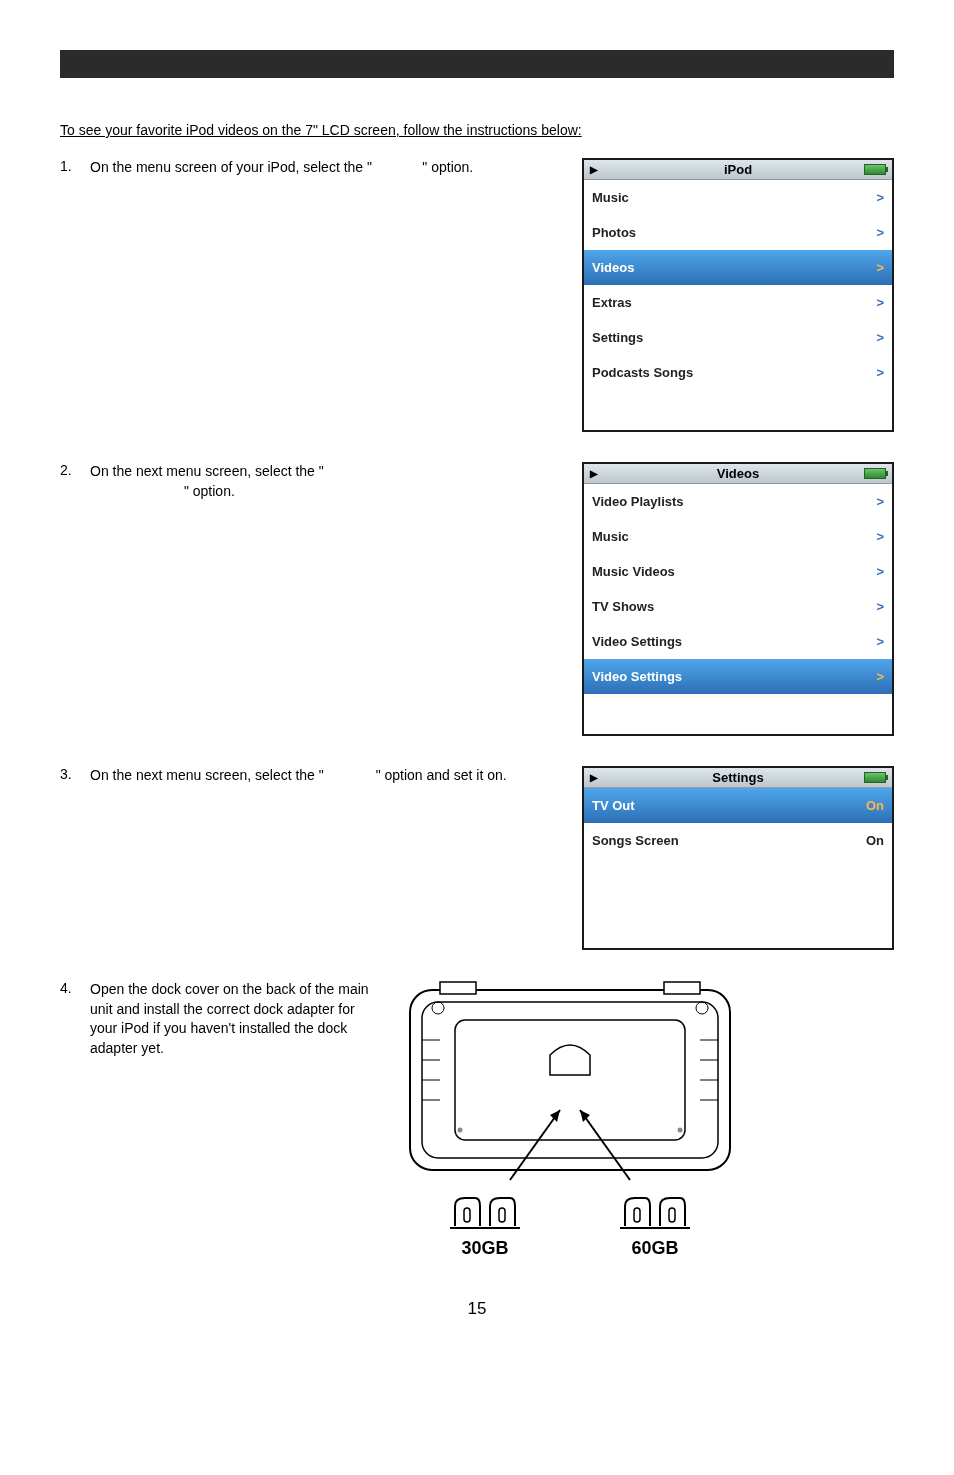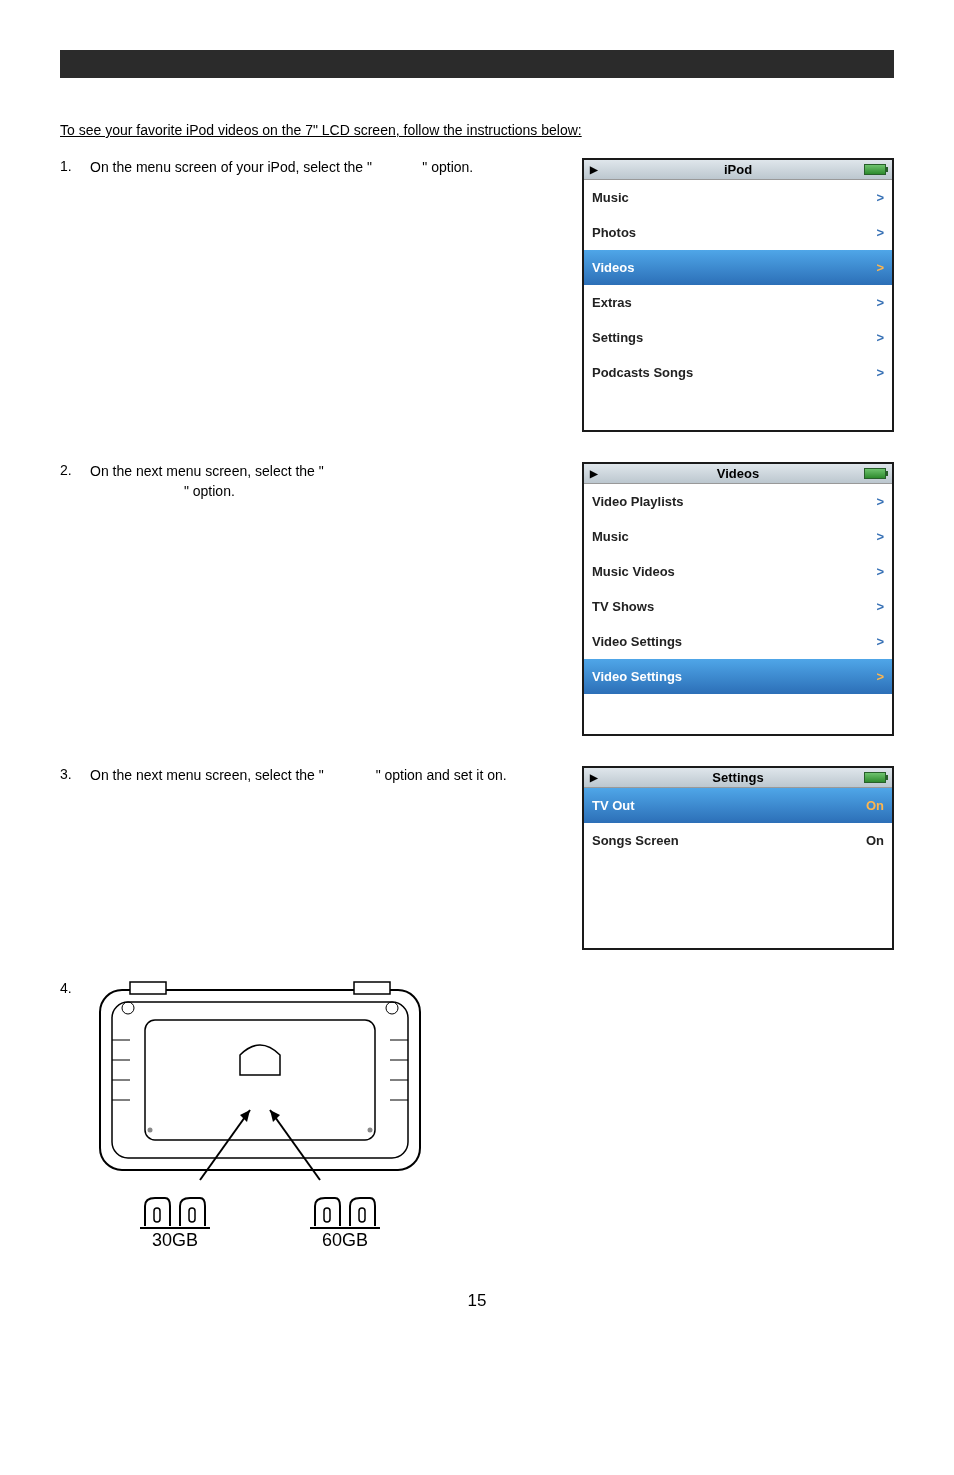--- a/index.html
+++ b/index.html
@@ -117,23 +117,23 @@
     justify-content:space-around;
     width:100%;
     margin-top:6px;
   }
   .adapter{
     display:flex;
     flex-direction:column;
     align-items:center;
   }
   .adapter-label{
-    font-weight:normal;
+    font-weight:bold;
     font-size:18px;
-    margin-top:0;
+    margin-top:8px;
   }
   .page-num{
     text-align:center;
     margin-top:40px;
     font-size:17px;
   }
 </style>
 </head>
 <body>
 
@@ -256,20 +256,21 @@
             <span>On</span>
           </div>
         </div>
       <div class="ipod-spacer" style="height:90px"></div>
     </div>
   </div>
 </div>
 
 <div class="step-row" style="min-height:auto">
   <div class="step-num">4.</div>
+  <div class="step-text" style="max-width:290px">Open the dock cover on the back of the main unit and install the correct dock adapter for your iPod if you haven't installed the dock adapter yet.</div>
   <div class="dock-wrap">
     <svg class="dock-svg" viewBox="0 0 340 210">
 
       <rect x="10" y="10" rx="22" ry="22" width="320" height="180" fill="none" stroke="#000" stroke-width="2"></rect>
       <rect x="22" y="22" rx="16" ry="16" width="296" height="156" fill="none" stroke="#000" stroke-width="1.5"></rect>
 
       <rect x="40" y="2" width="36" height="12" fill="#fff" stroke="#000" stroke-width="1.5"></rect>
       <rect x="264" y="2" width="36" height="12" fill="#fff" stroke="#000" stroke-width="1.5"></rect>
 
       <circle cx="38" cy="28" r="6" fill="none" stroke="#000"></circle>

